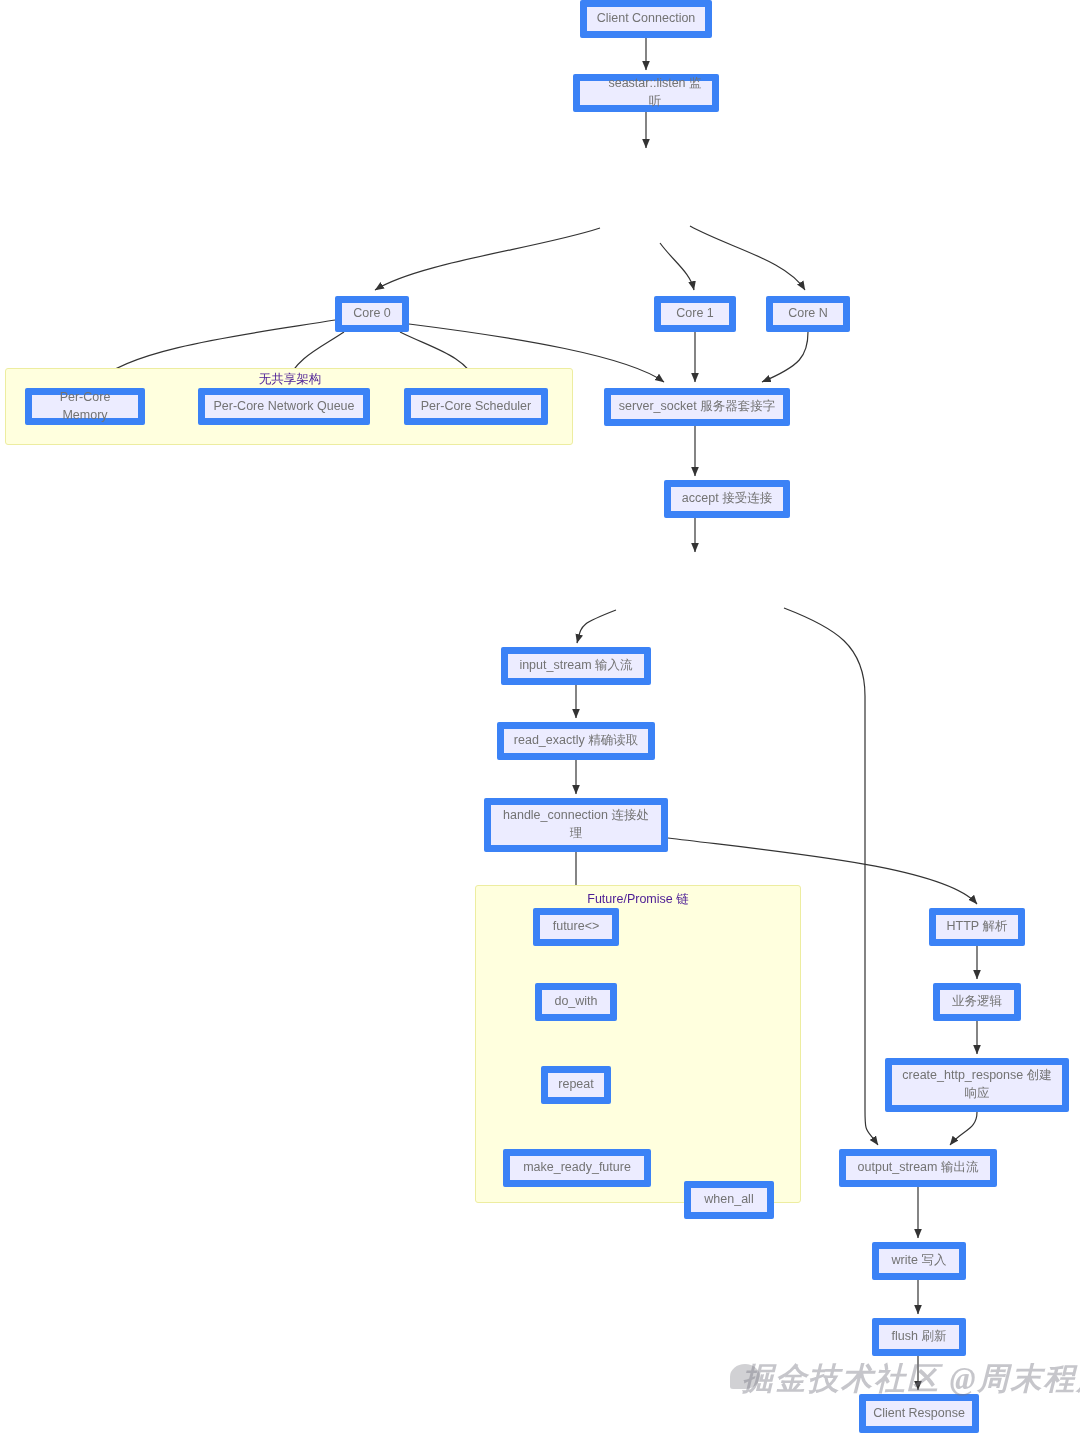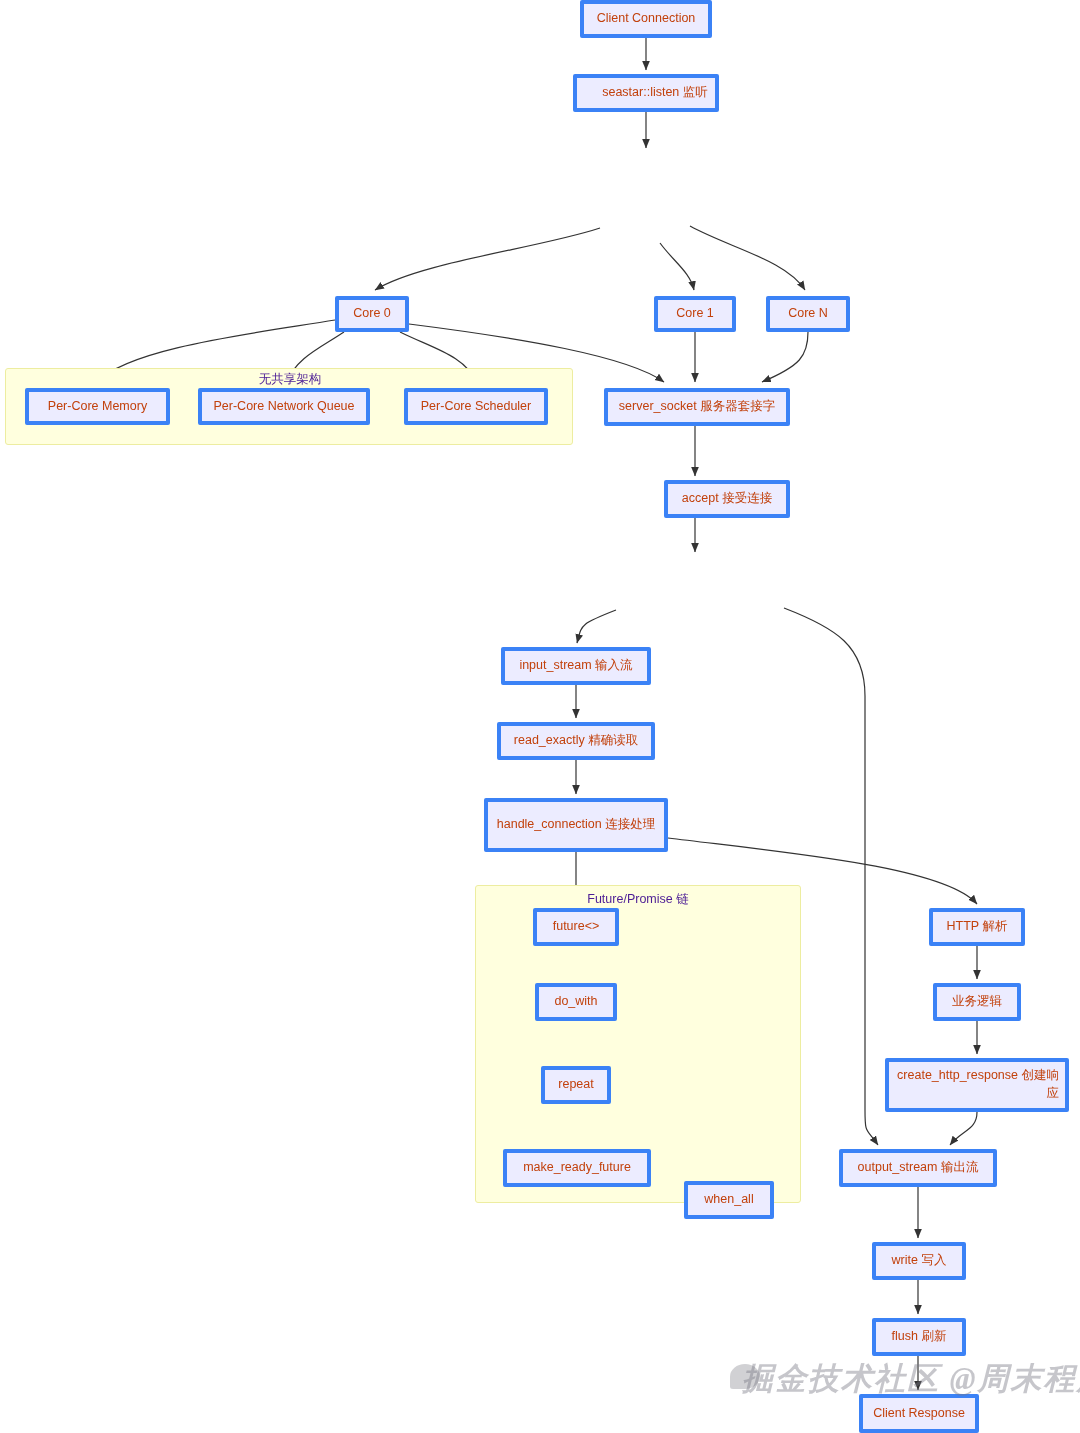--- a/index.html
+++ b/index.html
@@ -22,27 +22,27 @@
     left: 0;
     top: 0;
     width: 1080px;
     height: 1433px;
     pointer-events: none;
   }
   .node {
     position: absolute;
     box-sizing: border-box;
     background: #ECECFF;
-    border: 4px solid #3b82f6;
+    border: 7px solid #3b82f6;
     border-radius: 2px;
     display: flex;
     align-items: center;
     justify-content: center;
-    text-align: right;
-    color: #c2410c;
+    text-align: center;
+    color: #737373;
     font-size: 12.5px;
     line-height: 1.42;
     padding: 2px 6px;
     z-index: 3;
   }
   .diamond-wrap {
     position: absolute;
     z-index: 3;
   }
   .diamond-shape {
@@ -181,21 +181,21 @@
   <div class="cluster-title" style="left:578px; top:891px; width:120px;">Future/Promise 链</div>
 
   <div class="node" style="left:580px; top:0px; width:132px; height:38px;">Client Connection</div>
   <div class="node" style="left:573px; top:74px; width:146px; height:38px;padding-left:24px;">seastar::listen 监听</div>
 
 
   <div class="node" style="left:335px; top:296px; width:74px; height:36px;">Core 0</div>
   <div class="node" style="left:654px; top:296px; width:82px; height:36px;">Core 1</div>
   <div class="node" style="left:766px; top:296px; width:84px; height:36px;">Core N</div>
 
-  <div class="node" style="left:25px; top:388px; width:145px; height:37px;">Per-Core Memory</div>
+  <div class="node" style="left:25px; top:388px; width:120px; height:37px;">Per-Core Memory</div>
   <div class="node" style="left:198px; top:388px; width:172px; height:37px;">Per-Core Network Queue</div>
   <div class="node" style="left:404px; top:388px; width:144px; height:37px;">Per-Core Scheduler</div>
 
   <div class="node" style="left:604px; top:388px; width:186px; height:38px;">server_socket 服务器套接字</div>
   <div class="node" style="left:664px; top:480px; width:126px; height:38px;">accept 接受连接</div>
 
   <div class="node" style="left:501px; top:647px; width:150px; height:38px;">input_stream 输入流</div>
   <div class="node" style="left:497px; top:722px; width:158px; height:38px;">read_exactly 精确读取</div>
   <div class="node" style="left:484px; top:798px; width:184px; height:54px;">handle_connection 连接处理</div>
 

